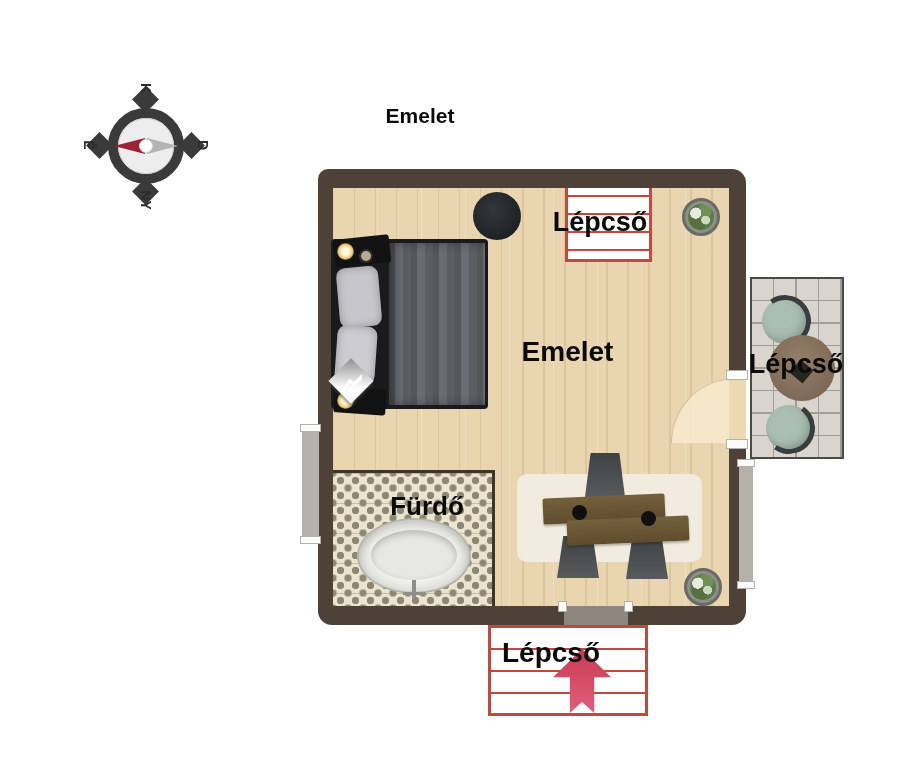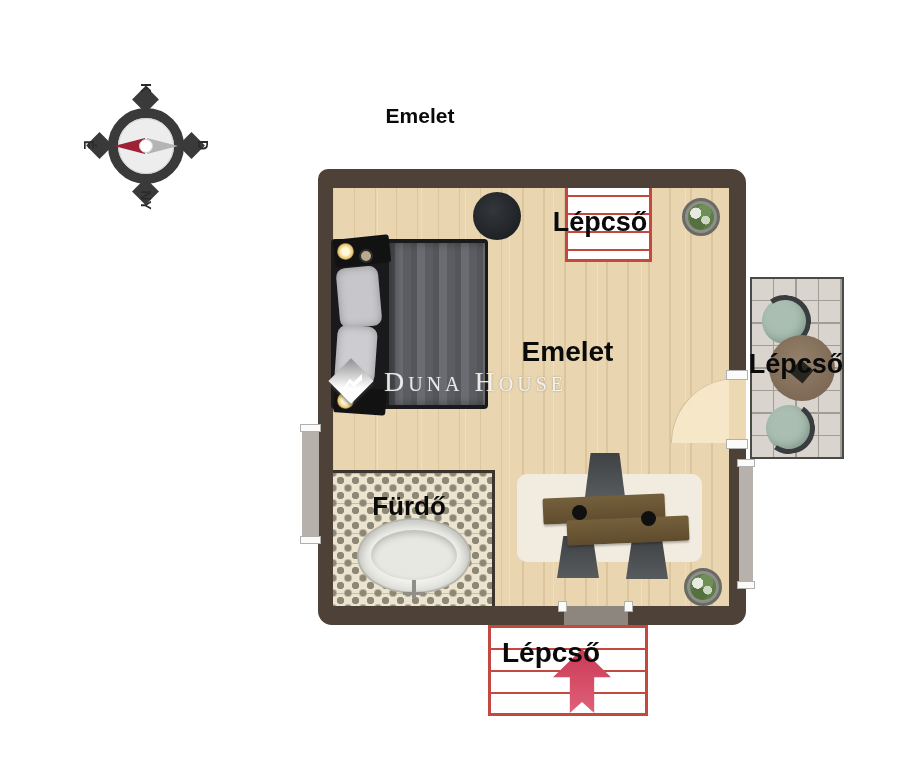--- a/index.html
+++ b/index.html
@@ -234,20 +234,19 @@
   <div class="bathtub-inner"></div>
 </div>
 <div class="faucet-v"></div>
 <div class="faucet-h"></div>
 
 <div class="watermark">
   <div class="wm-logo">
     <div class="wm-diamond"></div>
     <div class="wm-house"></div>
   </div>
-  <div class="wm-text">Duna House</div>
 </div>
 
 <div class="plan-label" style="left:540px;top:208px;width:120px;">Lépcső</div>
 <div class="plan-label" style="left:505px;top:337px;width:125px;font-size:28px;">Emelet</div>
 <div class="plan-label" style="left:748px;top:350px;width:96px;">Lépcső</div>
-<div class="plan-label" style="left:354px;top:492px;width:110px;font-size:26px;">Fürdő</div>
+<div class="plan-label" style="left:372px;top:492px;width:110px;font-size:26px;">Fürdő</div>
 <div class="plan-label" style="left:486px;top:638px;width:130px;font-size:28px;">Lépcső</div>
 
 </body></html>

